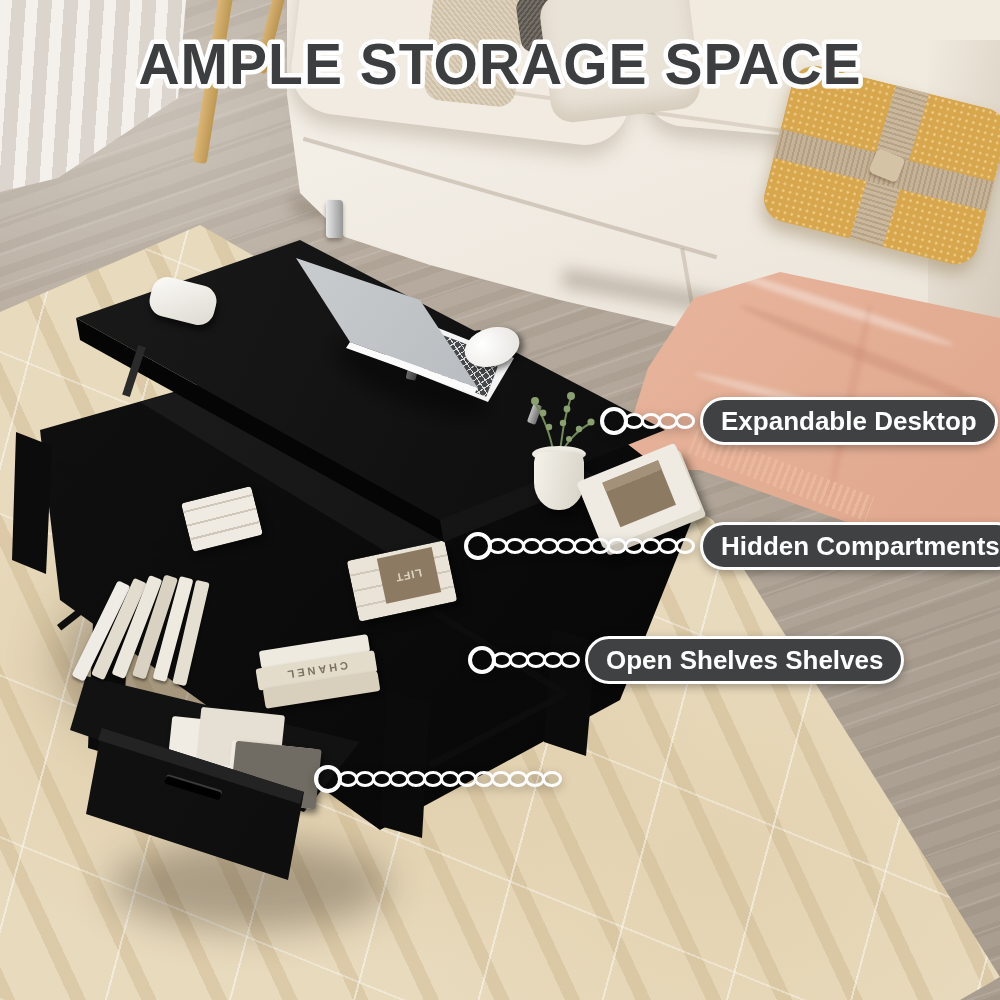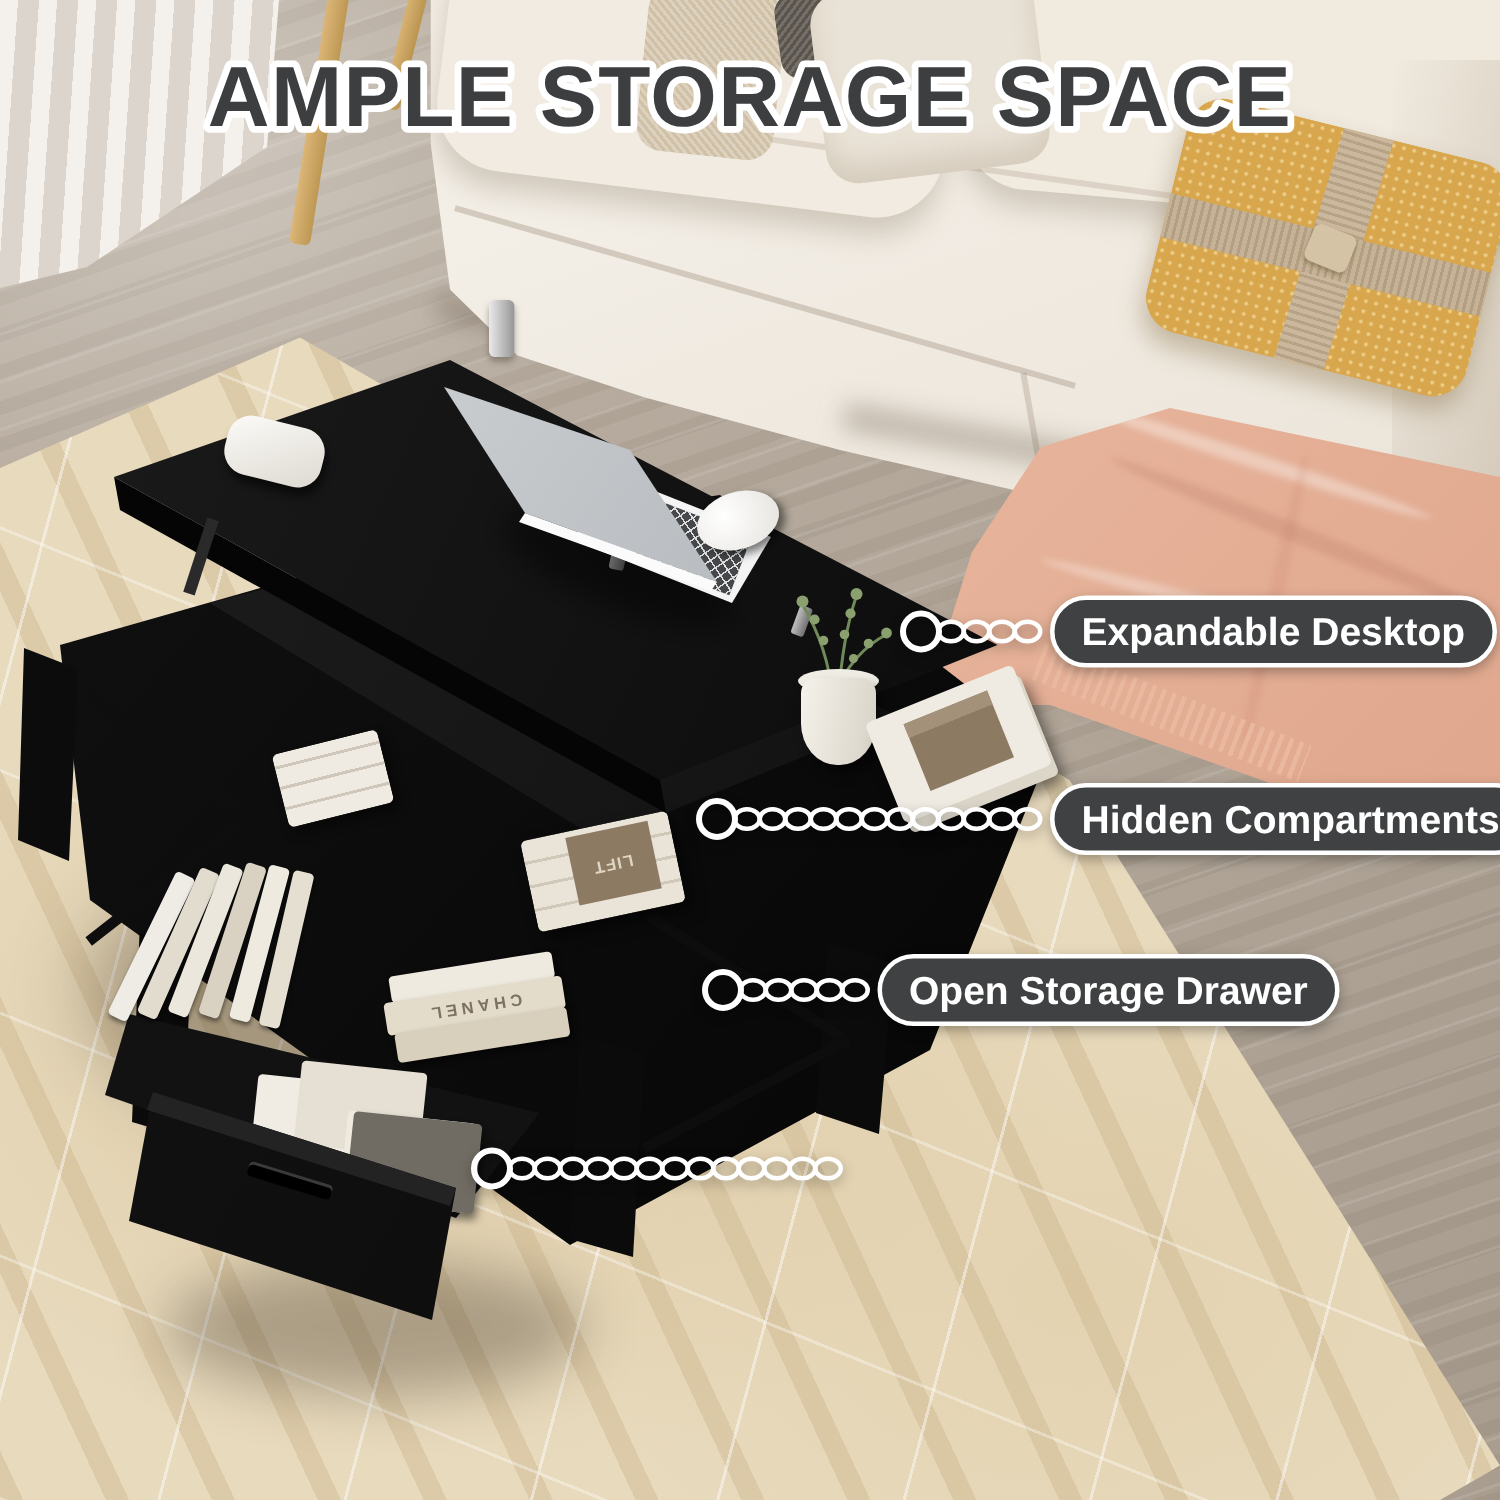--- a/index.html
+++ b/index.html
@@ -350,21 +350,21 @@
   </div>
   <div class="callout co-3">
     <span class="ring"></span>
     <span class="chain">
         <span class="link"></span>
         <span class="link"></span>
         <span class="link"></span>
         <span class="link"></span>
         <span class="link"></span>
       </span>
-    <span class="pill">Open Storage Drawer</span>
+    <span class="pill">Open Shelves Shelves</span>
   </div>
   <div class="callout co-4">
     <span class="ring"></span>
     <span class="chain">
         <span class="link"></span>
         <span class="link"></span>
         <span class="link"></span>
         <span class="link"></span>
         <span class="link"></span>
         <span class="link"></span>

